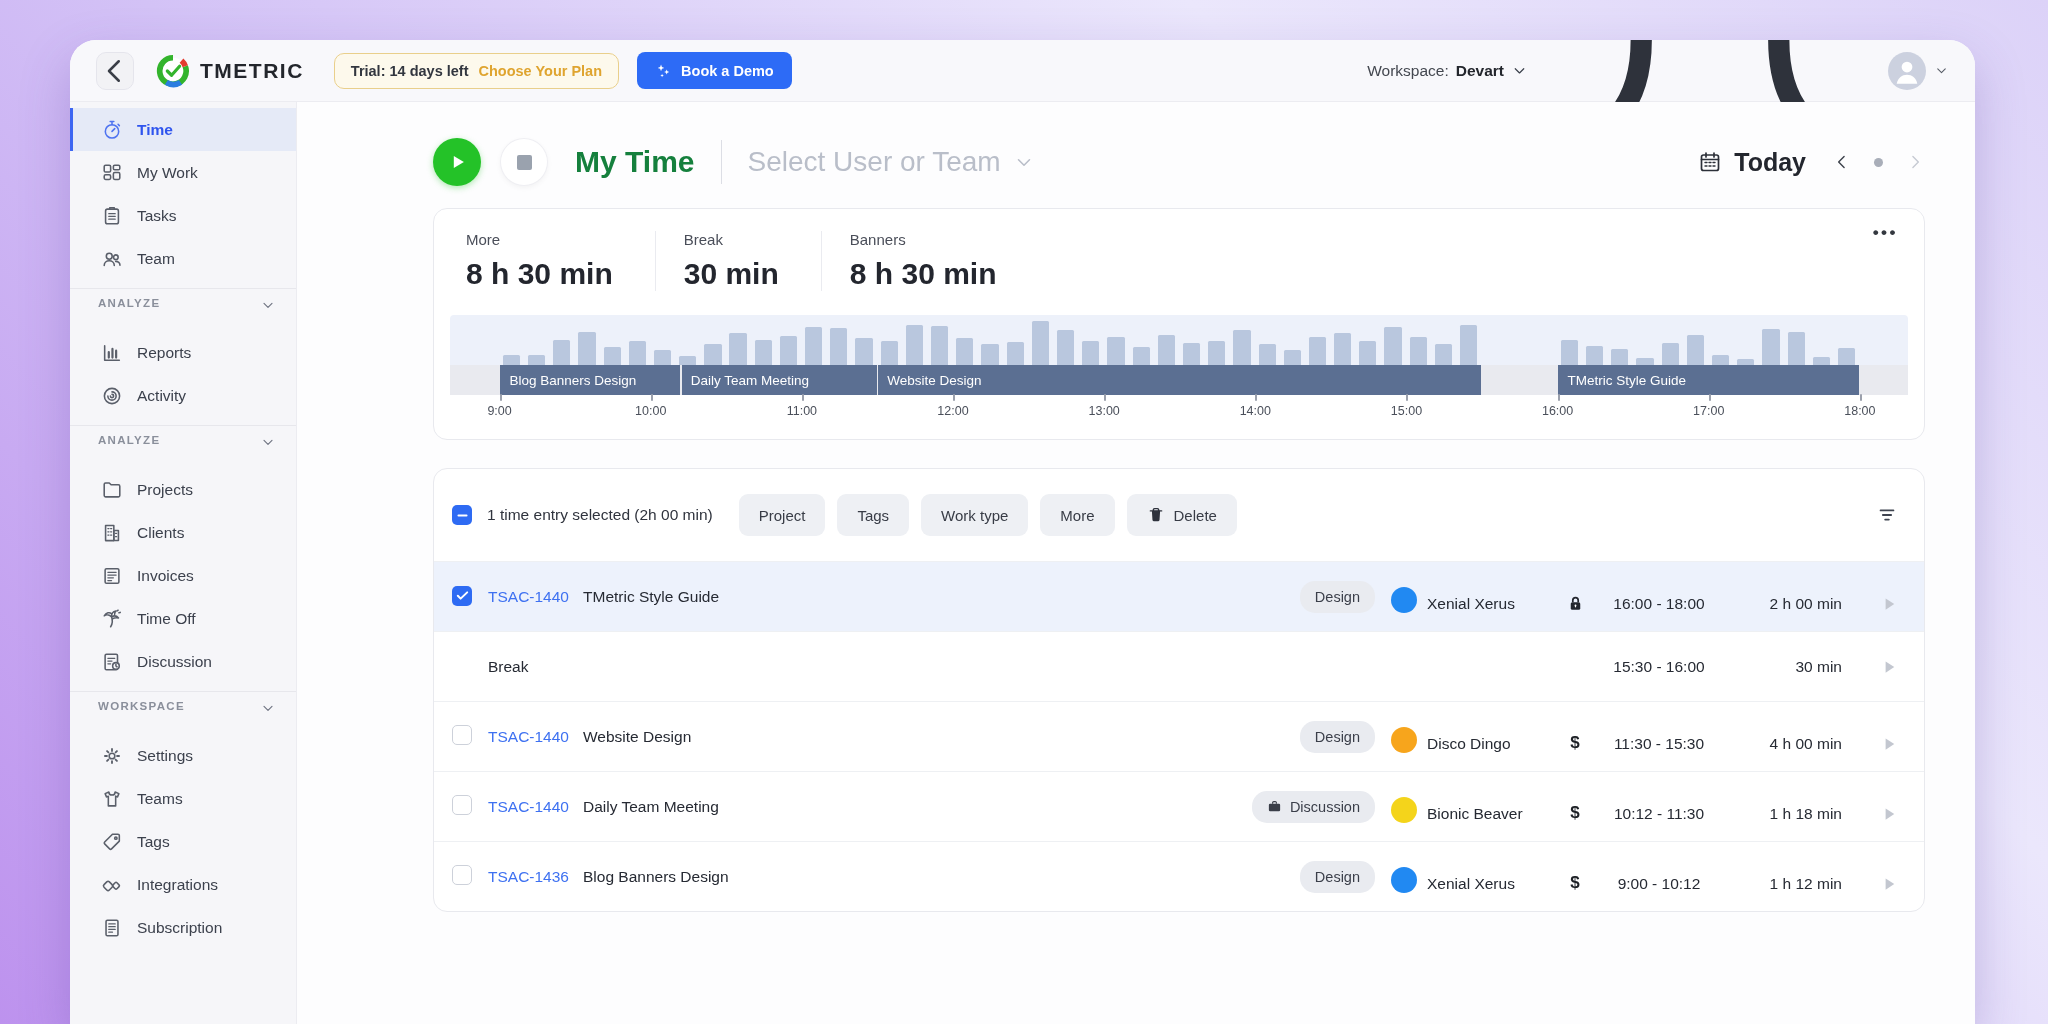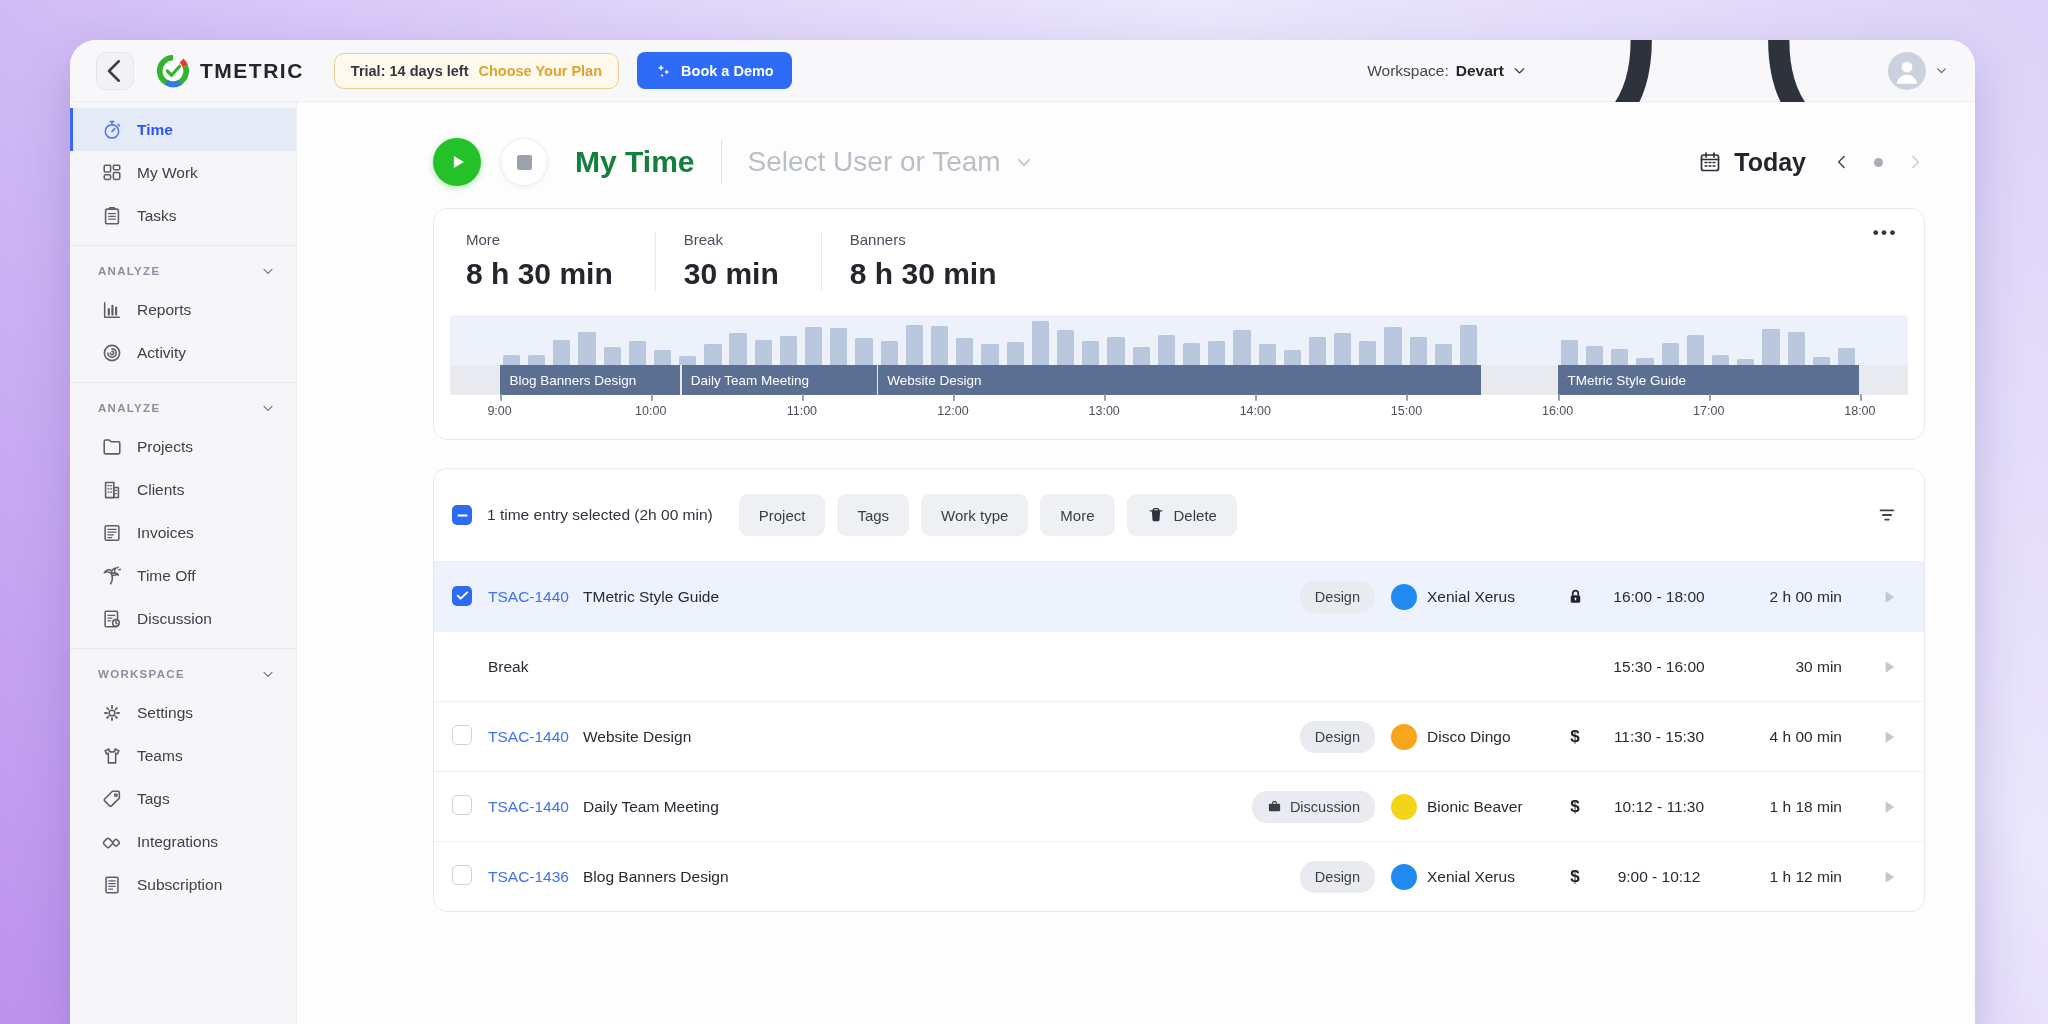--- a/index.html
+++ b/index.html
@@ -35,21 +35,21 @@
 
   
   .appbody { flex:1; display:flex; min-height:0; }
   .sidebar { width:227px; flex:0 0 auto; background:#f6f6f9; border-right:1px solid #ececf1; padding-top:6px; }
   .side-item { height:43px; display:flex; align-items:center; gap:14px; padding-left:28px;
     font-size:15.5px; color:#3c414d; cursor:pointer; border-left:3px solid transparent; }
   .side-item .ic { width:22px; height:22px; color:#5a5f6a; display:inline-flex; }
   .side-item.active { background:#e5eaf7; border-left-color:#3d66f2; color:#2f55ee; font-weight:600; }
   .side-item.active .ic { color:#4f74f0; }
   .side-divider { height:1px; background:#e7e7ec; margin:8px 0; }
-  .section-head { height:34px; display:flex; align-items:center; padding:0 20px 0 28px;
+  .section-head { height:34px; display:flex; padding:0 20px 0 28px;
     font-size:11.5px; letter-spacing:1.3px; color:#8a8f9b; font-weight:600; cursor:pointer;gap:20px; }
   .section-head .chev { margin-left:auto; color:#6d7280; width:16px; height:16px; display:inline-flex; }
 
   .main { flex:1; background:#fdfdfe; min-width:0; padding:14px 50px 0 136px; }
 
   
   .page-header { height:92px; display:flex; align-items:center; }
   .play-btn { width:48px; height:48px; border-radius:50%; background:#24c228; border:none; cursor:pointer;
     display:flex; align-items:center; justify-content:center; box-shadow:0 2px 6px rgba(36,194,40,.35); }
   .stop-btn { width:46px; height:46px; border-radius:50%; background:#fff; border:none; cursor:pointer; margin-left:20px;
@@ -99,21 +99,21 @@
   .tbtns { display:flex; gap:12px; margin-left:26px; }
   .tbtn { background:#eef0f4; border:none; border-radius:9px; padding:12px 20px; font-size:15px;
     color:#383c46; cursor:pointer; display:flex; align-items:center; gap:9px; font-family:"Liberation Sans",sans-serif; }
   .sort-btn { margin-left:auto; color:#3f4450; }
 
   .row { display:flex; align-items:center; height:70px; padding:0 26px 0 18px; border-top:1px solid #eef0f3; font-size:15.5px; }
   .row.selected { background:#edf2fc; }
   .cb-slot { width:20px; margin-right:16px; flex:0 0 auto; }
   .row-link { width:95px; color:#3e71f1; flex:0 0 auto; cursor:pointer; }
   .row-title { color:#262a33; }
-  .row-right { margin-left:auto; display:flex; align-items:center; }
+  .row-right { margin-left:auto; display:flex; align-items:flex-end; }
   .badge { background:#e9ebf0; border-radius:15px; padding:8px 15px; font-size:14.5px; color:#3b3f4a;
     display:flex; align-items:center; gap:8px; cursor:pointer; }
   .mdot { width:26px; height:26px; border-radius:50%; margin-left:16px; flex:0 0 auto; }
   .member { width:128px; margin-left:10px; color:#262a33; }
   .bill { width:40px; text-align:center; color:#1d2026; font-weight:700; font-size:17px; display:flex; justify-content:center; }
   .time { width:128px; text-align:center; color:#262a33; }
   .duration { width:105px; margin-left:14px; text-align:right; color:#262a33; }
   .rowplay { margin-left:38px; width:18px; height:18px; display:inline-flex; cursor:pointer; }
 
   svg { display:block; }
@@ -216,20 +216,31 @@
         </div>
         <div class="side-item">
           <span class="ic" style="width: 22px; height: 22px; display: inline-flex;">
             <svg viewBox="0 0 24 24" width="100%" height="100%" fill="none" stroke="currentColor" stroke-width="1.7" stroke-linecap="round" stroke-linejoin="round">
               <rect x="5" y="4.5" width="14" height="16" rx="2"></rect>
               <path d="M9.5 4.5V3h5v1.5"></path>
               <path d="M8.5 9.5h7M8.5 12.5h7M8.5 15.5h7" stroke-width="1.4"></path>
             </svg>
           </span>
           <span>Tasks</span>
+        </div>
+        <div class="side-item">
+          <span class="ic" style="width: 22px; height: 22px; display: inline-flex;">
+            <svg viewBox="0 0 24 24" width="100%" height="100%" fill="none" stroke="currentColor" stroke-width="1.7" stroke-linecap="round" stroke-linejoin="round">
+              <circle cx="9" cy="9" r="3.2"></circle>
+              <circle cx="16.2" cy="10" r="2.5"></circle>
+              <path d="M3.5 19c0-3 2.5-5 5.5-5s5.5 2 5.5 5"></path>
+              <path d="M16 14.6c2.6 0 4.7 1.7 4.7 4.2"></path>
+            </svg>
+          </span>
+          <span>Team</span>
         </div>
         <div class="side-divider"></div>
         <div class="section-head">
           <span>ANALYZE</span>
           <span class="ic chev" style="width: 16px; height: 16px; color: rgb(109, 114, 128); display: inline-flex;">
             <svg viewBox="0 0 24 24" width="100%" height="100%" fill="none" stroke="currentColor" stroke-width="1.7" stroke-linecap="round" stroke-linejoin="round">
               <path d="M6 9.5l6 6 6-6"></path>
             </svg>
           </span>
         </div>

